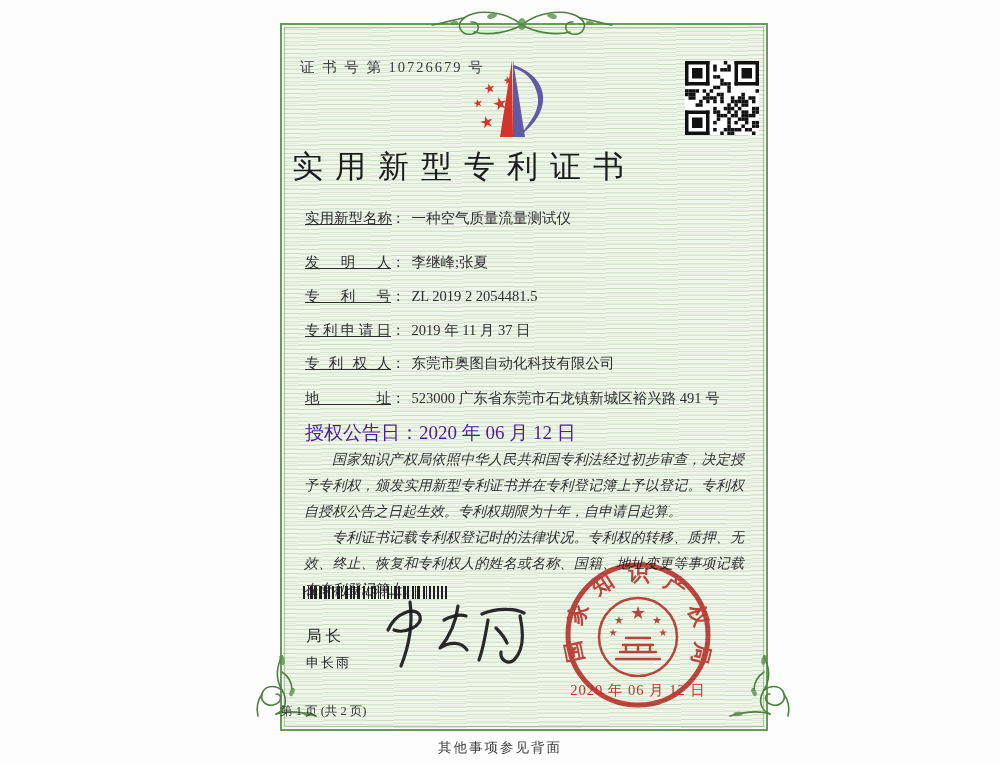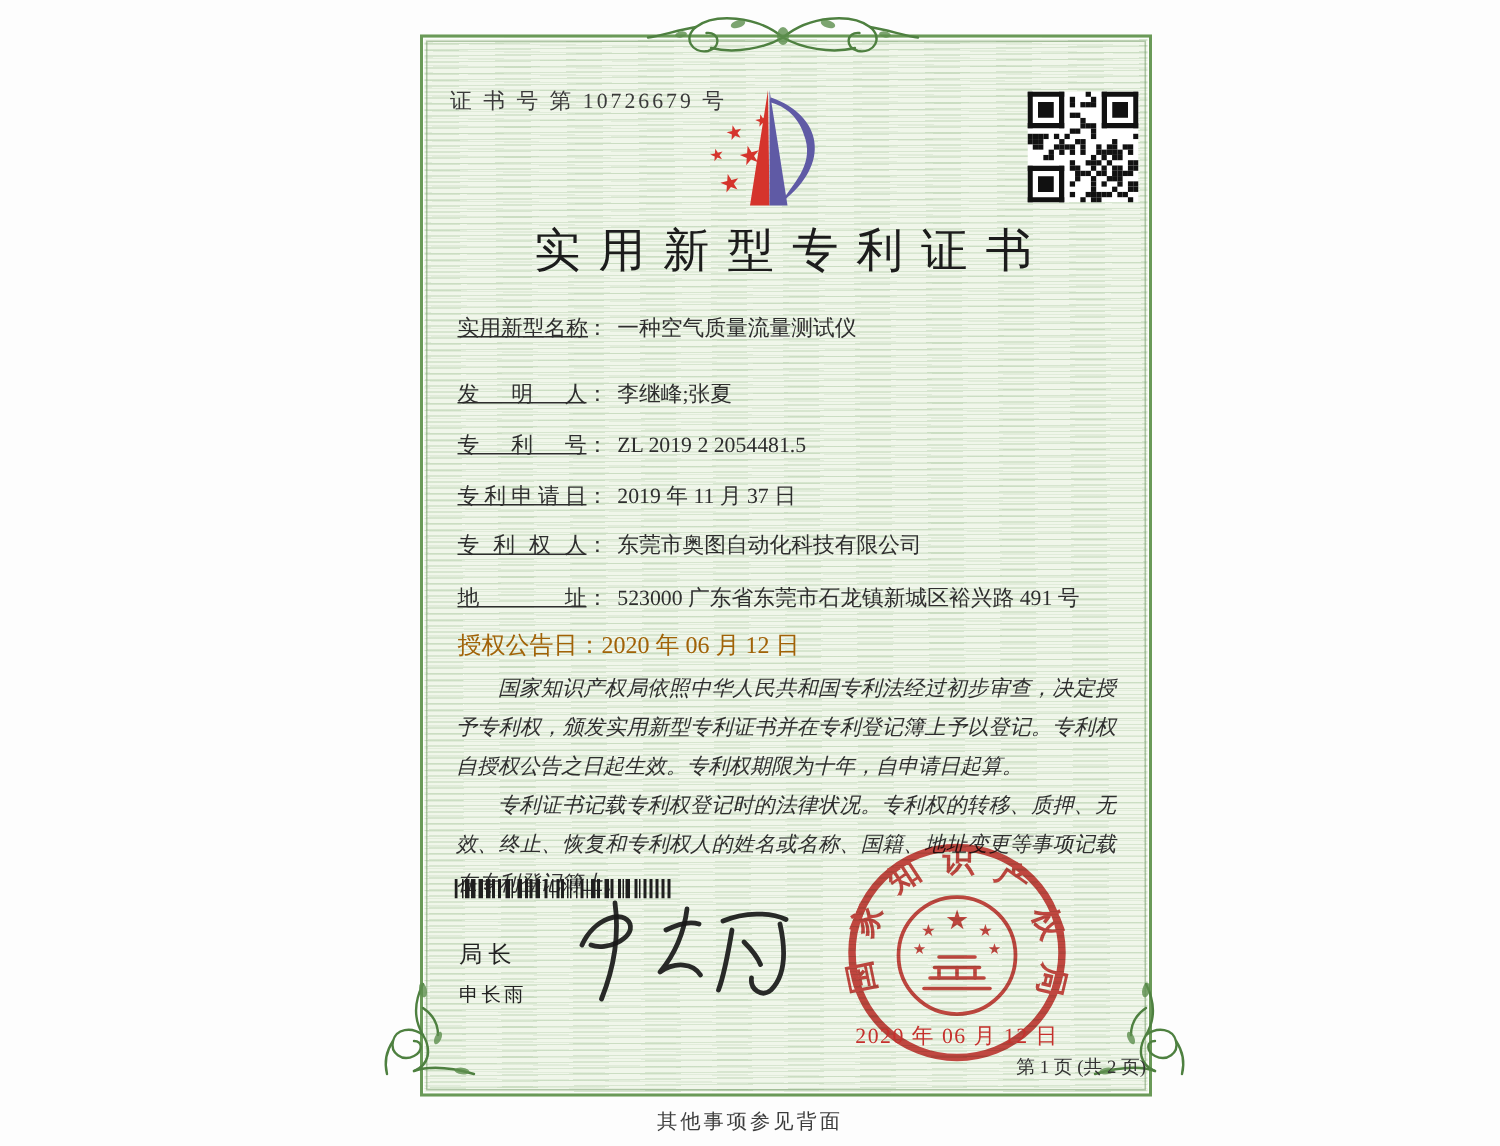--- a/index.html
+++ b/index.html
@@ -23,42 +23,42 @@
     content:"";position:absolute;inset:2px;border:1px solid rgba(110,150,95,.5);pointer-events:none;
   }
   .flourish-top{left:430px;top:6px;}
   .flourish-bl{left:252px;top:652px;}
   .flourish-br{left:724px;top:652px;transform:scaleX(-1);}
   
   .cert-number{left:300px;top:58px;font-size:14.5px;letter-spacing:2px;color:#3a3a3a;}
   .logo{left:452px;top:55px;}
   .qr{left:685px;top:61px;}
   .title{
-    left:280px;top:146px;width:484px;text-align:center;text-indent:12px;
+    left:280px;top:146px;width:484px;text-indent:12px;
     font-size:31px;letter-spacing:12px;color:#1c1c1c;font-weight:500;
   }
   
   .field-row{left:305px;width:445px;font-size:14.5px;color:#2e2e2e;white-space:nowrap;}
   .flabel{display:inline-block;width:86px;text-align:justify;text-align-last:justify;vertical-align:bottom;text-decoration:underline;}
   .fcolon{display:inline-block;margin-right:6px;}
-  .grant-row{left:305px;width:445px;font-size:16px;color:#a16207;white-space:nowrap;}
+  .grant-row{left:305px;width:445px;font-size:19px;color:#4c1d95;white-space:nowrap;}
   .grant-pair2{position:absolute;left:220px;top:0;}
   
   .paras{left:304px;top:447px;width:440px;font-size:14px;line-height:26px;color:#2f2f2f;text-align:justify;font-style:italic;}
   .paras p{margin:0;text-indent:2em;}
   
   .barcode{left:303px;top:586px;}
   .barcode rect{fill:#1f1f1f;}
   .signer-title{left:306px;top:626px;font-size:15.5px;letter-spacing:4px;color:#222;}
   .signer-name{left:306px;top:654px;font-size:13px;letter-spacing:2px;color:#222;}
   .signature{left:372px;top:596px;}
   .signature path{stroke:#181818;stroke-width:3.2;fill:none;stroke-linecap:round;stroke-linejoin:round;opacity:.92;}
   .seal{left:560px;top:557px;mix-blend-mode:multiply;}
   .seal-date{left:562px;top:681px;width:152px;text-align:center;font-size:14.5px;color:#c5302c;letter-spacing:1px;font-weight:500;}
-  .page-info{left:280px;top:703px;width:484px;text-align:right;font-size:12.5px;color:#333;}
+  .page-info{left:280px;top:703px;width:484px;text-align:left;font-size:12.5px;color:#333;}
   .footer-note{left:0;top:739px;width:1000px;text-align:center;font-size:13.5px;color:#3c3c3c;letter-spacing:2px;}
   svg{display:block;}
 </style>
 </head>
 <body>
 
 <div class="frame"></div>
 
 <svg class="abs flourish-top" width="184" height="38" viewBox="0 0 184 38">
   <g stroke="#4e8040" stroke-width="1.6" fill="none" stroke-linecap="round">

